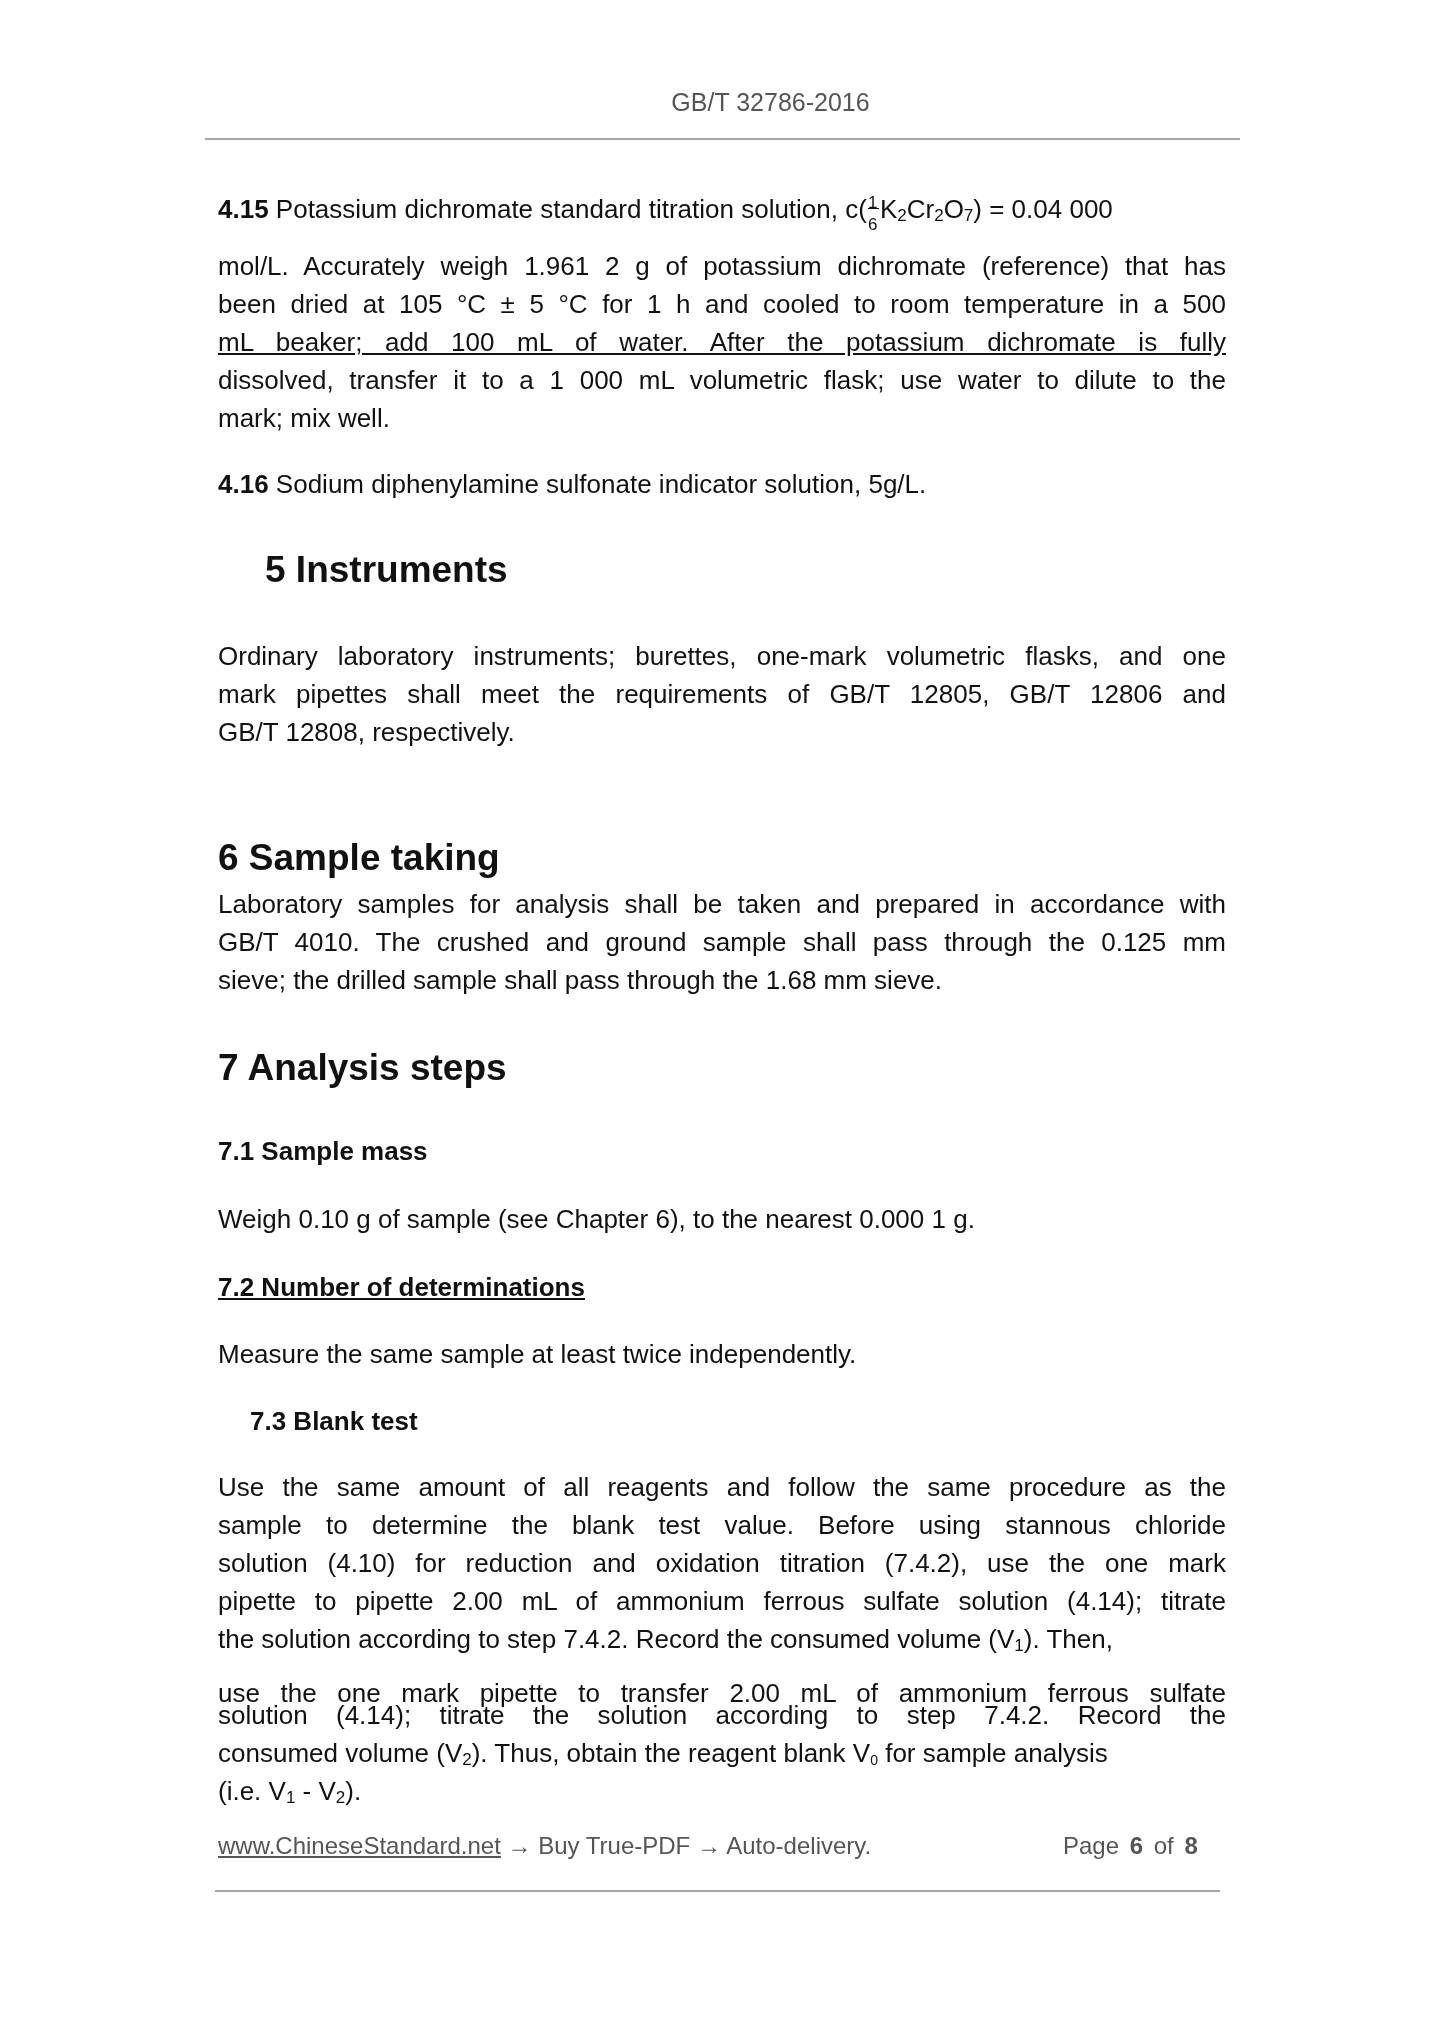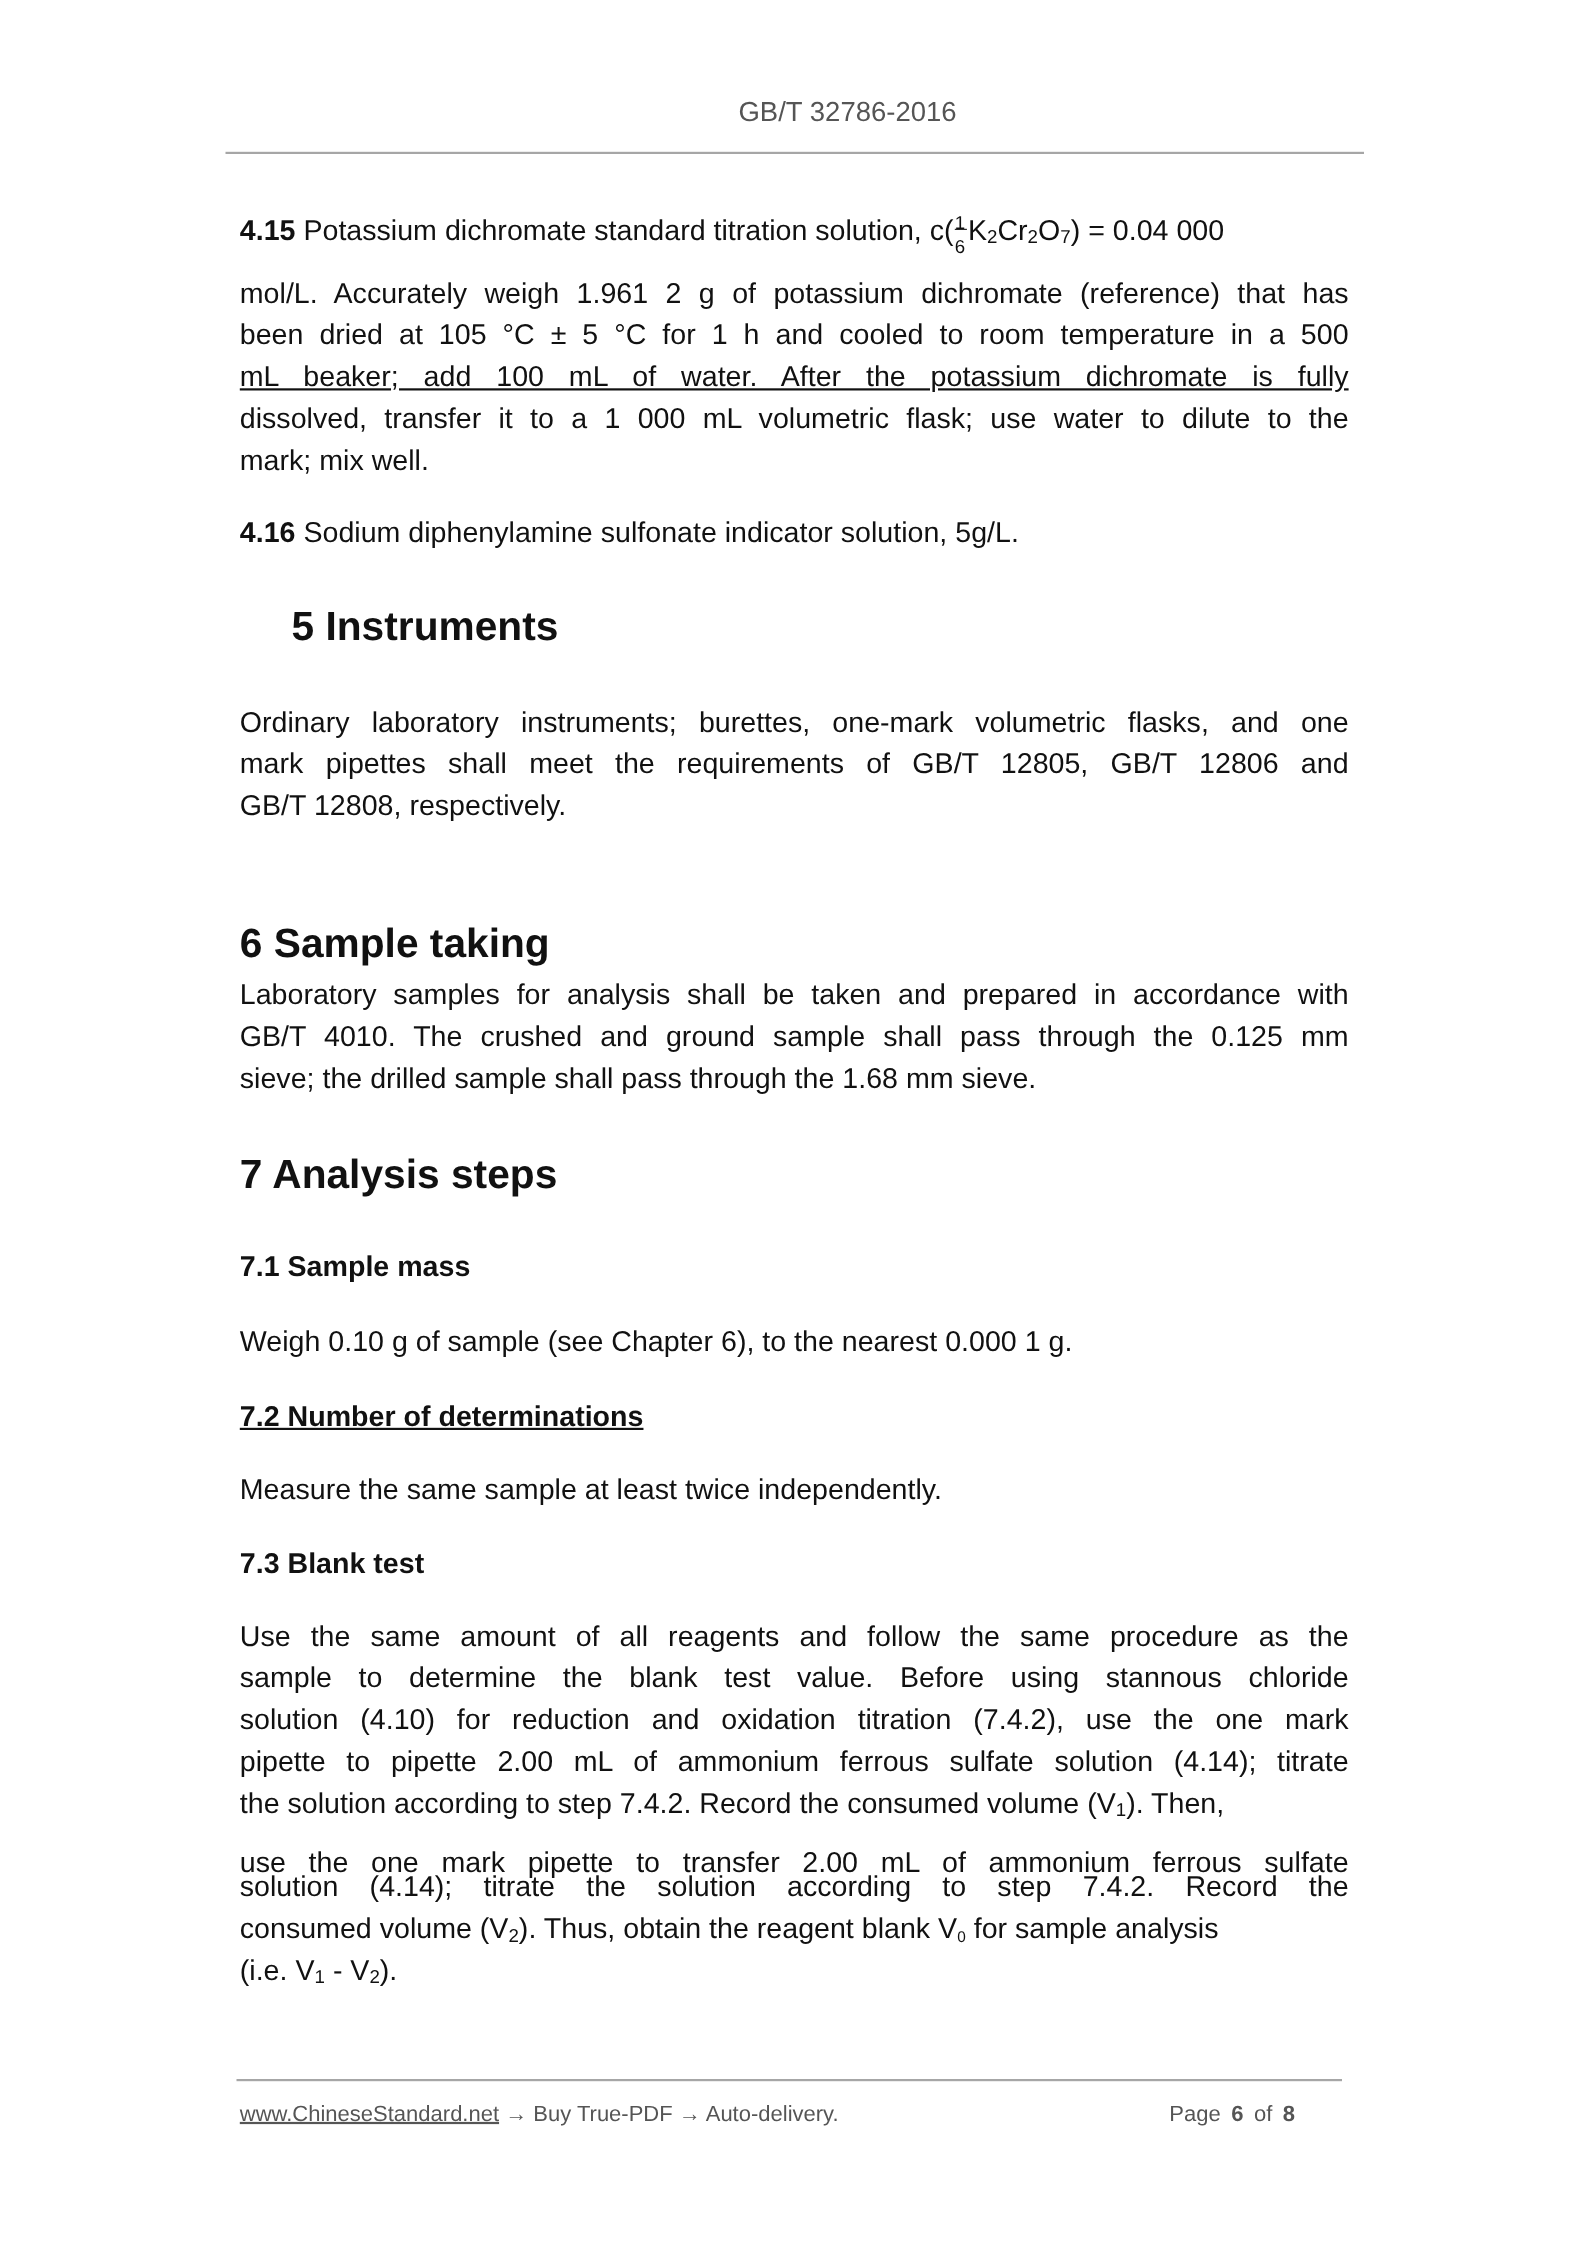--- a/index.html
+++ b/index.html
@@ -11,21 +11,21 @@
   .line { position: absolute; left: 218px; width: 1008px; font-size: 26px; line-height: 30px; white-space: nowrap; }
   .j { text-align: justify; text-align-last: justify; white-space: normal; }
   .b { font-weight: bold; }
   .h1 { position: absolute; left: 218px; font-size: 37px; font-weight: bold; line-height: 40px; white-space: nowrap; }
   .h2 { position: absolute; left: 218px; font-size: 26px; font-weight: bold; line-height: 30px; white-space: nowrap; }
   sub, .sub { font-size: 17px; vertical-align: -3px; line-height: 0; }
   .frac { display: inline-block; position: relative; width: 13px; height: 30px; vertical-align: top; }
   .frac .num { position: absolute; left: 1px; top: -6px; font-size: 17px; }
   .frac .bar { position: absolute; left: 1px; top: 14px; width: 11px; border-top: 1.5px solid #111; }
   .frac .den { position: absolute; left: 1px; top: 16px; font-size: 17px; }
-  .footer { position: absolute; top: 1911px; font-size: 20px; color: #555555; white-space: nowrap; }
+  .footer { position: absolute; top: 1832px; font-size: 24px; color: #555555; white-space: nowrap; }
   .footer a { color: #555555; text-decoration: underline; }
 </style>
 </head>
 <body>
 
 <div class="abs hdr">GB/T 32786-2016</div>
 <div class="abs rule" style="left:205px; width:1035px; top:138px;"></div>
 
 <div class="line" style="top:194px;">
   <span class="b">4.15</span>
@@ -50,21 +50,21 @@
 <div class="h1" style="top:798px;margin-top:40px;">6 Sample taking</div>
 <div class="line j" style="top:889px;">Laboratory samples for analysis shall be taken and prepared in accordance with</div>
 <div class="line j" style="top:927px;">GB/T 4010. The crushed and ground sample shall pass through the 0.125 mm</div>
 <div class="line" style="top:965px;">sieve; the drilled sample shall pass through the 1.68 mm sieve.</div>
 
 <div class="h1" style="top:1048px;">7 Analysis steps</div>
 <div class="h2" style="top:1136px;">7.1 Sample mass</div>
 <div class="line" style="top:1204px;">Weigh 0.10 g of sample (see Chapter 6), to the nearest 0.000 1 g.</div>
 <div class="h2" style="top:1272px;text-decoration:underline;">7.2 Number of determinations</div>
 <div class="line" style="top:1339px;">Measure the same sample at least twice independently.</div>
-<div class="h2" style="top:1406px;">7.3 Blank test</div>
+<div class="h2" style="top:1406px;margin-left:32px;">7.3 Blank test</div>
 
 <div class="line j" style="top:1472px;">Use the same amount of all reagents and follow the same procedure as the</div>
 <div class="line j" style="top:1510px;">sample to determine the blank test value. Before using stannous chloride</div>
 <div class="line j" style="top:1548px;">solution (4.10) for reduction and oxidation titration (7.4.2), use the one mark</div>
 <div class="line j" style="top:1586px;">pipette to pipette 2.00 mL of ammonium ferrous sulfate solution (4.14); titrate</div>
 <div class="line" style="top:1624px; display:flex; justify-content:space-between;">
   <span><span>the solution according to step 7.4.2. Record the consumed volume (V</span><span class="sub">1</span><span>). Then,</span></span>
 </div>
 <div class="line j" style="top:1662px;margin-top:16px;">use the one mark pipette to transfer 2.00 mL of ammonium ferrous sulfate</div>
 <div class="line j" style="top:1700px;">solution (4.14); titrate the solution according to step 7.4.2. Record the</div>

